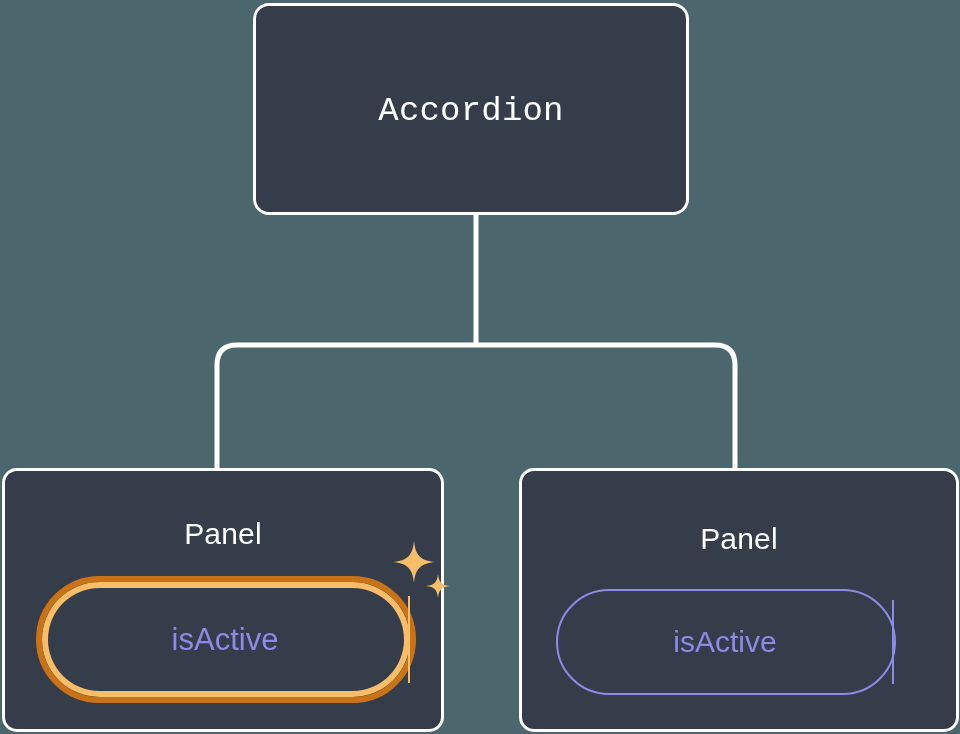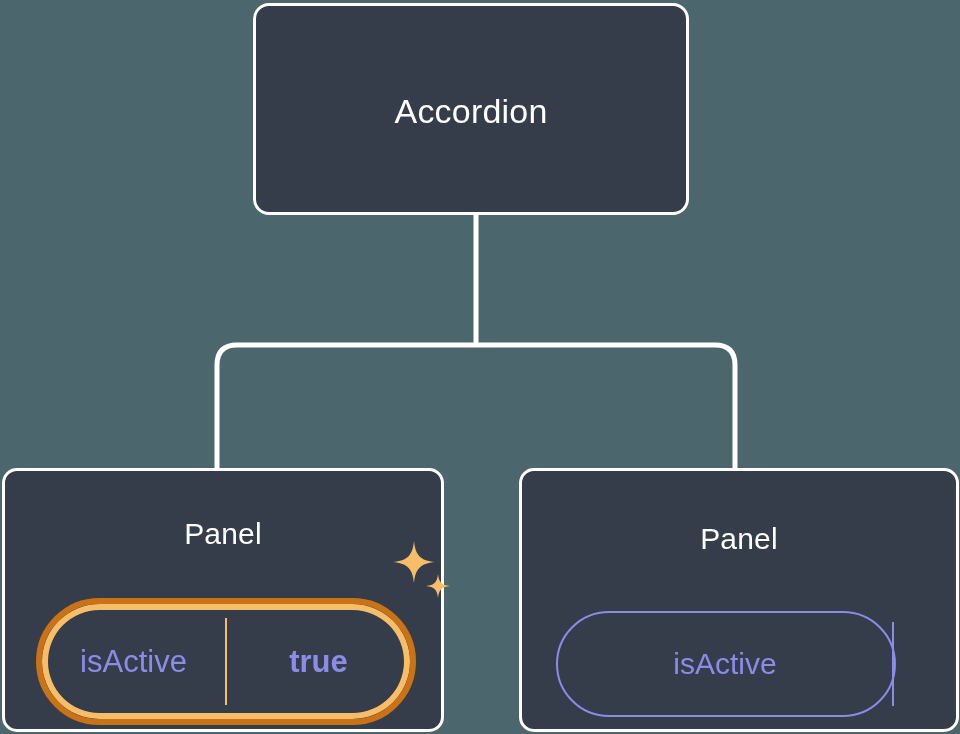--- a/index.html
+++ b/index.html
@@ -36,20 +36,21 @@
     box-sizing: border-box;
     background: #353c4a;
     border: 3px solid #ffffff;
     border-radius: 16px;
   }
   .node-root {
     left: 253px;
     top: 3px;
     width: 436px;
     height: 212px;
+    font-family: Liberation Mono, monospace;
   }
   .node-child-left {
     left: 2px;
     top: 468px;
     width: 442px;
     height: 264px;
     border-radius: 15px;
   }
   .node-child-right {
     left: 519px;
@@ -81,21 +82,20 @@
     font-size: 30px;
   }
 
   
   .prop-pill {
     position: absolute;
     box-sizing: border-box;
     display: flex;
     align-items: center;
     border-radius: 999px;
-    margin-top: 22px;
   }
 
   
   .prop-pill.plain {
     left: 34px;
     top: 118px;
     width: 340px;
     height: 106px;
     border: 2px solid #8b8ce8;
   }
@@ -181,23 +181,20 @@
   </div>
 
   <div class="node-card node-child-left">
     <div class="node-title">Panel</div>
 
     <div class="prop-pill highlight">
       <div class="prop-cell">
         <span class="prop-key">isActive</span>
       </div>
       <div class="prop-divider"></div>
-      <div class="prop-cell">
-        <span class="prop-val">true</span>
-      </div>
     </div>
 
     <svg class="sparkle-group" viewBox="0 0 70 70" aria-hidden="true">
       <path d="M 26 0 C 27.5 14.5 32.5 19.5 47 21 C 32.5 22.5 27.5 27.5 26 42 C 24.5 27.5 19.5 22.5 5 21 C 19.5 19.5 24.5 14.5 26 0 Z" fill="#f7bd68"></path>
       <path d="M 50 33 C 51 41.5 53.5 44 62 45 C 53.5 46 51 48.5 50 57 C 49 48.5 46.5 46 38 45 C 46.5 44 49 41.5 50 33 Z" fill="#f7bd68"></path>
     </svg>
   </div>
 
   <div class="node-card node-child-right">
     <div class="node-title">Panel</div>

